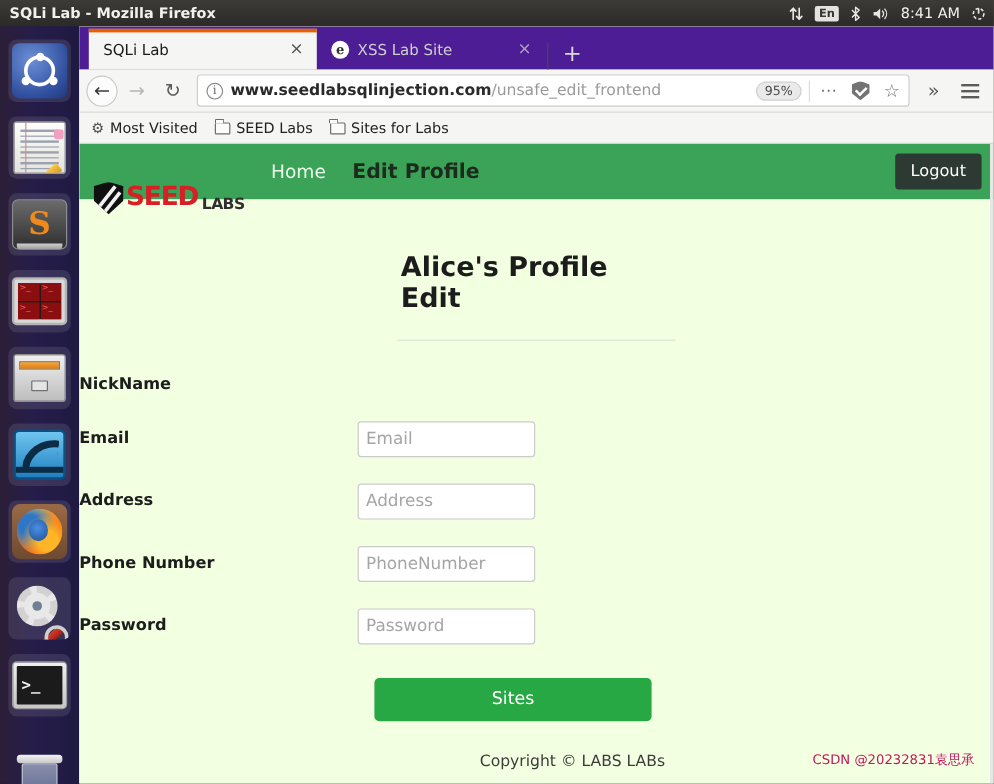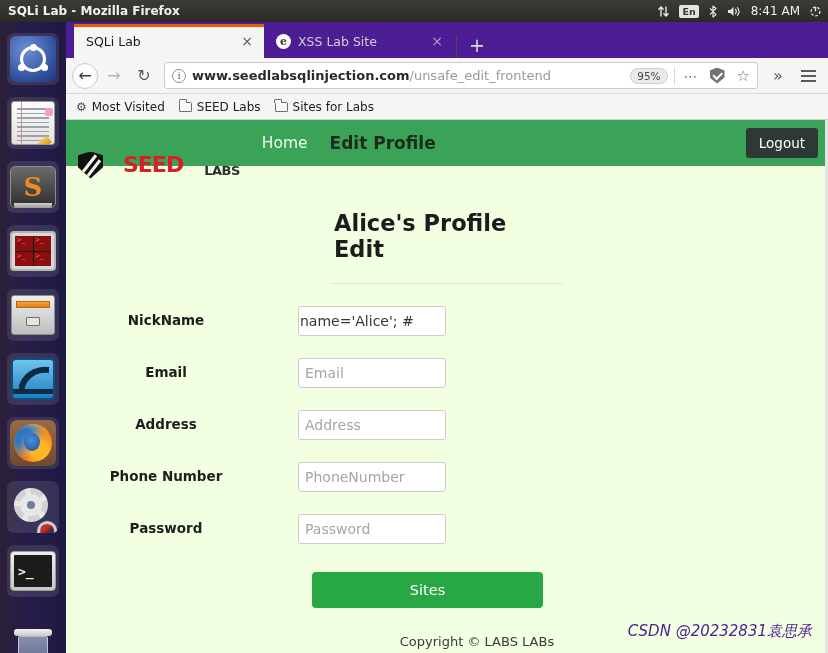--- a/index.html
+++ b/index.html
@@ -266,21 +266,21 @@
   }
 
   
   #page {
     position: relative; height: 533px; background: #f2ffe0; overflow: hidden;
   }
   #seed-navbar {
     height: 46px; background: #3aa357; display: flex; align-items: center;
     padding: 0 10px 0 12px; gap: 22px;
   }
-  .seed-logo { display: flex; align-items: center; gap: 20px; margin-top: 44px; }
+  .seed-logo { display: flex; align-items: center; gap: 2px; margin-top: 44px; }
   .seed-shield {
     width: 25px; height: 27px; background: #101010;
     clip-path: polygon(50% 0, 100% 14%, 100% 58%, 50% 100%, 0 58%, 0 14%);
     position: relative; overflow: hidden;
   }
   .seed-shield i {
     position: absolute; width: 26px; height: 3px; background: #f2f2f2; transform: rotate(-52deg);
   }
   .seed-shield i:nth-child(1) { left: -3px; top: 12px; }
   .seed-shield i:nth-child(2) { left: 1px; top: 17px; }
@@ -301,43 +301,43 @@
 
   #form-wrap { padding-top: 44px; }
   .page-title {
     width: 230px; margin: 0 auto; font-size: 22.5px; font-weight: bold; color: #1c1c1c;
     padding-left: 2px;
   }
   .title-rule { width: 232px; margin: 21px auto 0 auto; border-top: 1px solid #dfe4d4; }
 
   .form-row { display: flex; align-items: flex-start; margin-top: 22px; }
   .form-row .lbl {
-    width: 232px; text-align: center; padding-right: 32px; padding-top: 5px;
+    width: 232px; text-align: left; padding-right: 32px; padding-top: 5px;
     font-size: 13.5px; color: #1d1d1d; font-weight: bold; line-height: 1.35;
   }
   .form-row .lbl.two-line { width: 232px; }
   .form-row .fld {
     width: 148px; height: 30px; background: #fff; border: 1px solid #ccc; border-radius: 3px;
     display: flex; align-items: center; padding: 0 4px 0 6px; overflow: hidden;
   }
   .form-row .fld .ph { font-size: 14px; color: #a5a5a5; white-space: nowrap; }
   .form-row .fld .val { font-size: 14px; color: #353535; white-space: nowrap; margin-left: -5px; }
 
   .save-row { margin-top: 28px; display: flex; }
   .save-btn {
     margin-left: 246px; width: 231px; height: 36px; background: #28a745; color: #fff;
     font-size: 14.5px; display: flex; align-items: center; justify-content: center; border-radius: 4px;
   }
   .footer-copy {
     margin-top: 26px; text-align: center; font-size: 13px; color: #3b3b3b;
     padding-left: 60px;
   }
   #watermark {
-    position: absolute; right: 16px; bottom: 12px; font-size: 15px; color: #4c1d95;
-    font-family: "DejaVu Sans", sans-serif; white-space: nowrap; font-style: italic;
+    position: absolute; right: 16px; bottom: 12px; font-size: 11px; color: #be185d;
+    font-family: "DejaVu Sans", sans-serif; white-space: nowrap;
   }
   .edge-strip { position: absolute; right: 0; top: 0; width: 3px; height: 100%; background: #e6e6e6; }
 </style>
 </head>
 <body>
 
 <div id="top-panel">
   <span class="win-title">SQLi Lab - Mozilla Firefox</span>
   <div id="tray">
     <span class="tray-ico">
@@ -529,23 +529,20 @@
       <a class="nav-link current">Edit Profile</a>
       <div class="logout-btn">Logout</div>
     </div>
 
     <div id="form-wrap">
       <div class="page-title">Alice's Profile Edit</div>
       <div class="title-rule"></div>
 
       <div class="form-row">
         <div class="lbl">NickName</div>
-        <div class="fld">
-          <span class="val">name='Alice'; #</span>
-        </div>
       </div>
 
       <div class="form-row">
         <div class="lbl">Email</div>
         <div class="fld">
           <span class="ph">Email</span>
         </div>
       </div>
 
       <div class="form-row">

